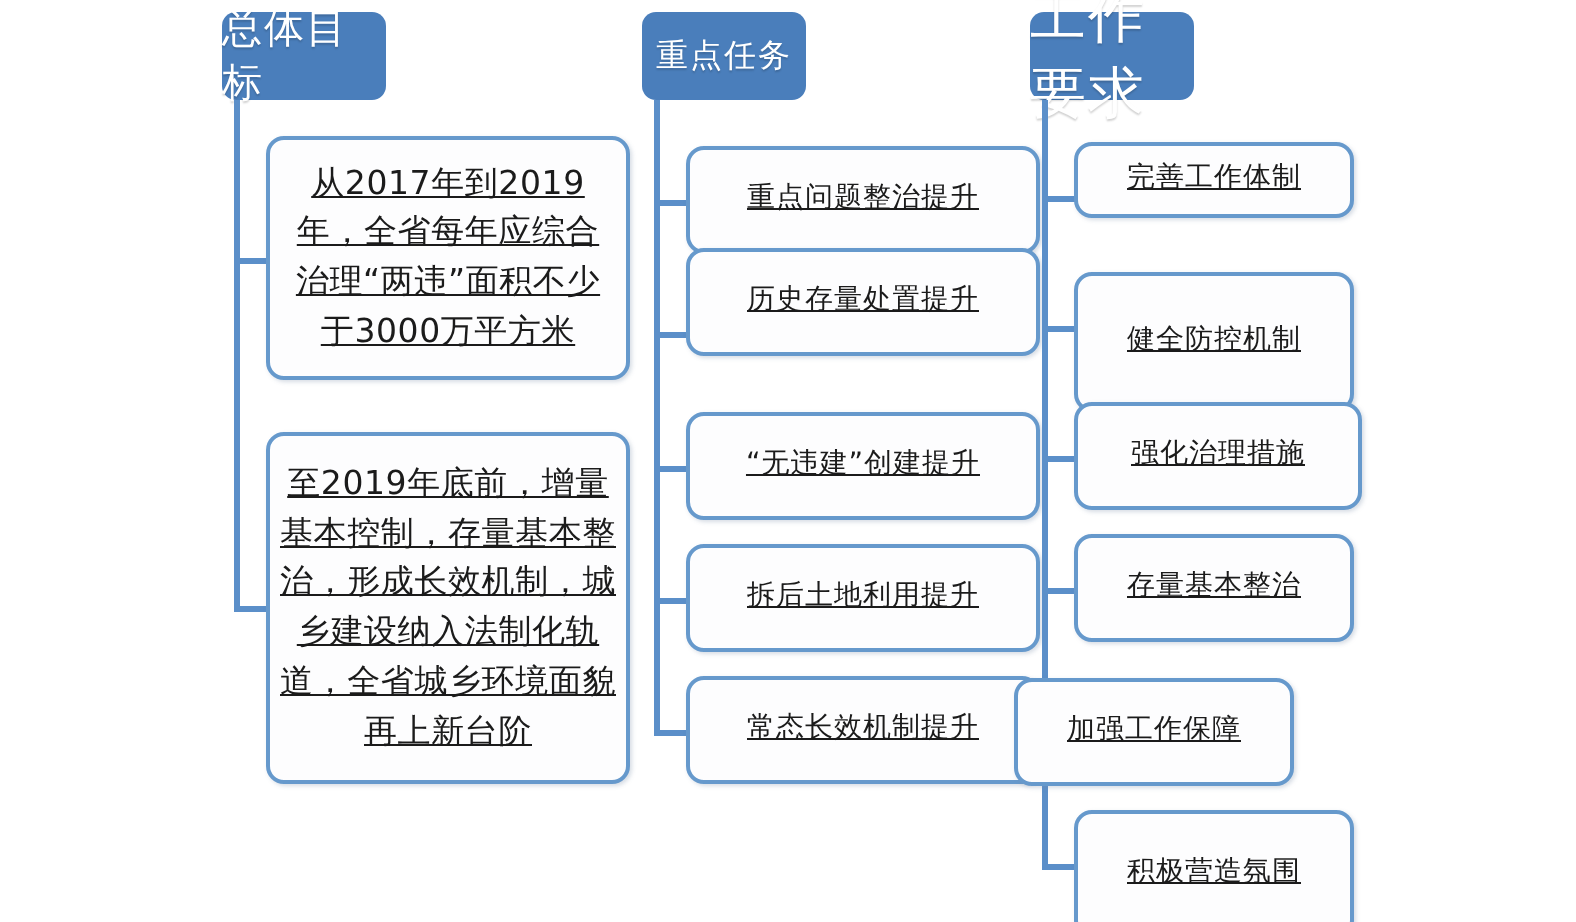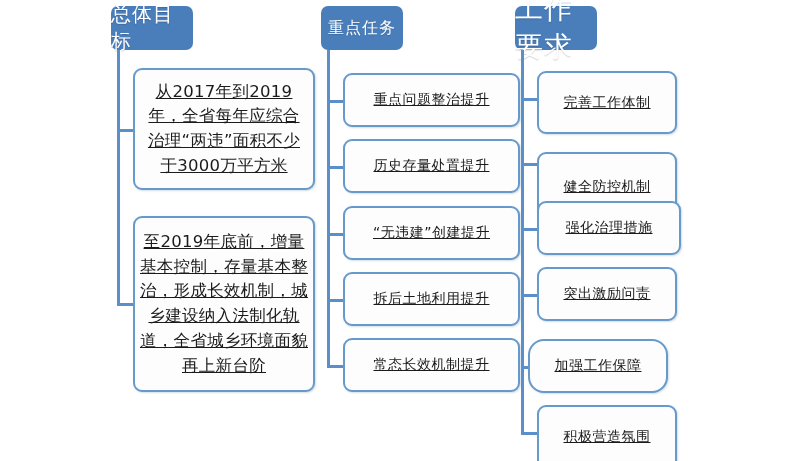--- a/index.html
+++ b/index.html
@@ -110,21 +110,21 @@
 
   <div class="stub" style="left:327px; top:100px; width:18px;"></div>
   <div class="stub" style="left:327px; top:166px; width:18px;"></div>
   <div class="stub" style="left:327px; top:233px; width:18px;"></div>
   <div class="stub" style="left:327px; top:299px; width:18px;"></div>
   <div class="stub" style="left:327px; top:365px; width:18px;"></div>
 
   <div class="node leaf" style="left:343px; top:73px; width:177px; height:54px;">
     <span class="txt">重点问题整治提升</span>
   </div>
-  <div class="node leaf" style="left:343px; top:139px; width:177px; height:54px;">
+  <div class="node leaf" style="left:343px; top:124px; width:177px; height:54px;">
     <span class="txt">历史存量处置提升</span>
   </div>
   <div class="node leaf" style="left:343px; top:206px; width:177px; height:54px;">
     <span class="txt">“无违建”创建提升</span>
   </div>
   <div class="node leaf" style="left:343px; top:338px; width:177px; height:54px;">
     <span class="txt">常态长效机制提升</span>
   </div>
   <div class="node leaf" style="left:343px; top:272px; width:177px; height:54px;">
     <span class="txt">拆后土地利用提升</span>
@@ -136,32 +136,32 @@
 
   <div class="trunk" style="left:521px; top:50px; height:383px;"></div>
 
   <div class="stub" style="left:521px; top:98px; width:18px;"></div>
   <div class="stub" style="left:521px; top:163px; width:18px;"></div>
   <div class="stub" style="left:521px; top:228px; width:18px;"></div>
   <div class="stub" style="left:521px; top:294px; width:18px;"></div>
   <div class="stub" style="left:521px; top:366px; width:18px;"></div>
   <div class="stub" style="left:521px; top:432px; width:18px;"></div>
 
-  <div class="node leaf" style="left:537px; top:71px; width:140px; height:63px;justify-content:center;">
+  <div class="node leaf" style="left:537px; top:71px; width:140px; height:38px;justify-content:center;">
     <span class="txt">完善工作体制</span>
   </div>
-  <div class="node leaf" style="left:537px; top:152px; width:140px; height:70px;">
+  <div class="node leaf" style="left:537px; top:136px; width:140px; height:70px;">
     <span class="txt">健全防控机制</span>
   </div>
   <div class="node leaf" style="left:537px; top:201px; width:144px; height:54px;">
     <span class="txt">强化治理措施</span>
   </div>
   <div class="node leaf" style="left:537px; top:267px; width:140px; height:54px;">
-    <span class="txt">突出激励问责</span>
+    <span class="txt">存量基本整治</span>
   </div>
-  <div class="node leaf" style="left:528px; top:339px; width:140px; height:54px;border-radius:16px;">
+  <div class="node leaf" style="left:507px; top:339px; width:140px; height:54px;">
     <span class="txt">加强工作保障</span>
   </div>
   <div class="node leaf" style="left:537px; top:405px; width:140px; height:64px;">
     <span class="txt">积极营造氛围</span>
   </div>
 
 </div>
 
 </body></html>

